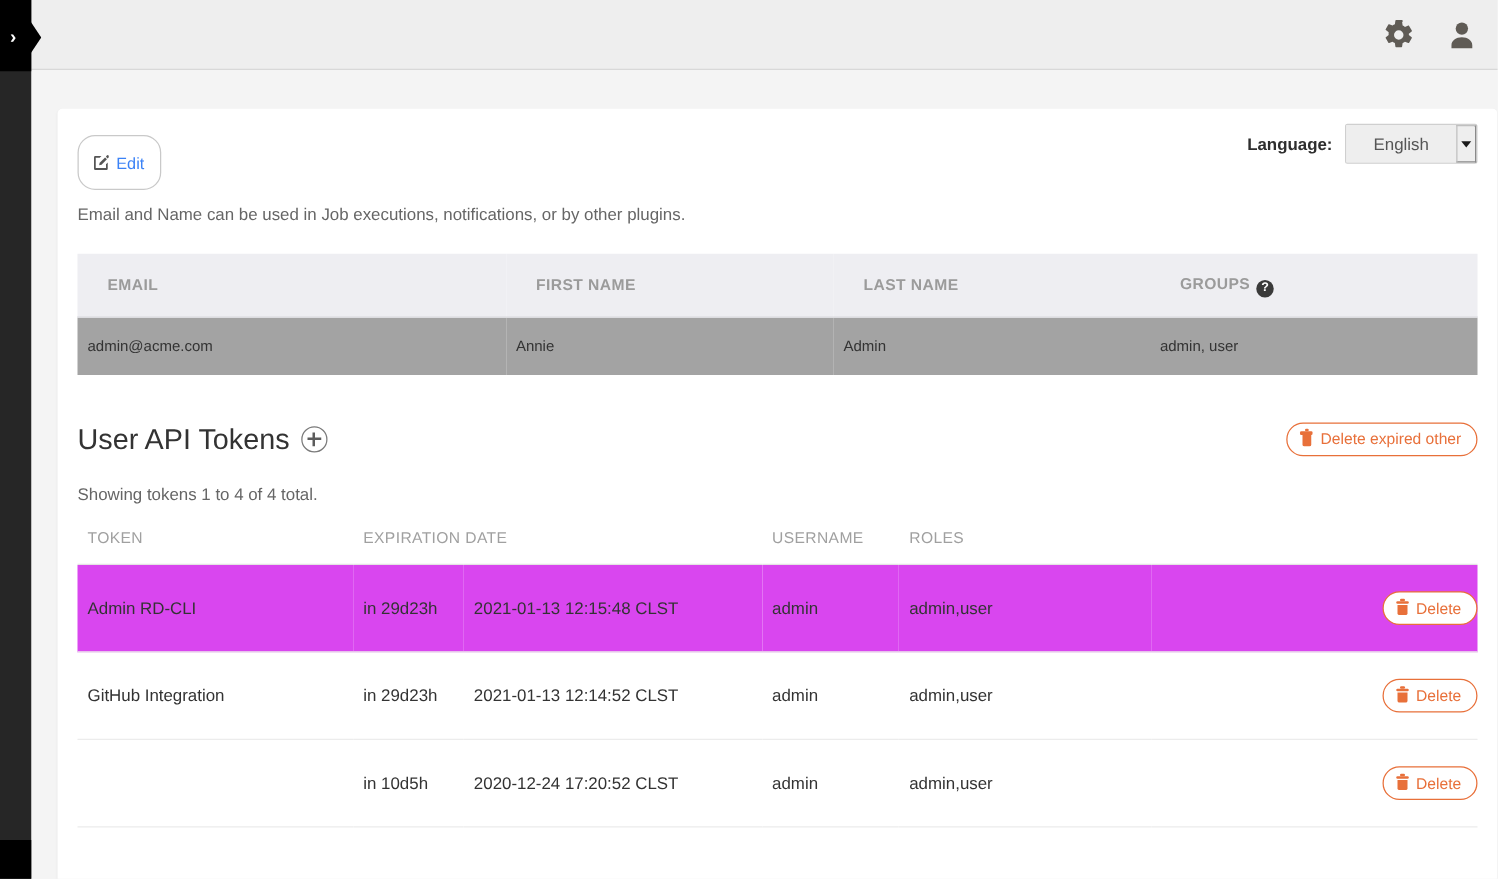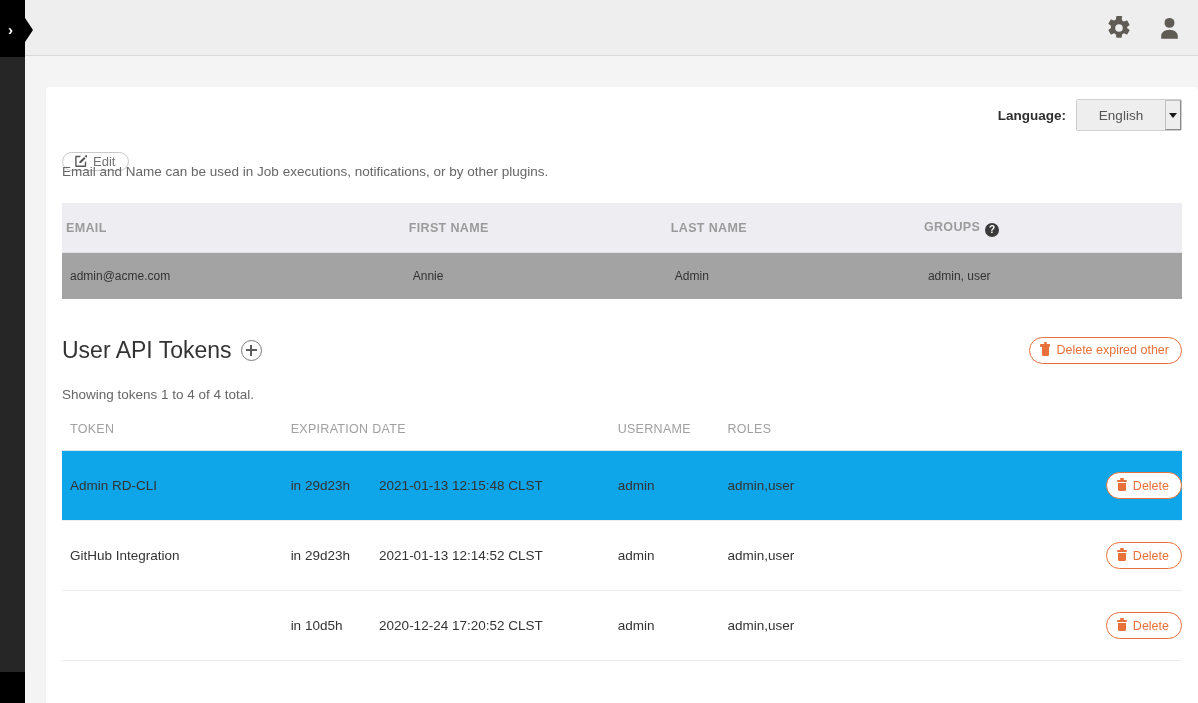--- a/index.html
+++ b/index.html
@@ -95,31 +95,30 @@
   }
 
   
   #card-top {
     position: relative;
     height: 76px;
   }
   #edit-button {
     position: absolute;
     left: 16px; top: 21px;
-    height: 19px;
+    height: 44px;
     padding: 0 13px 0 11px;
     display: inline-flex; align-items: center; gap: 6px;
     border: 1px solid #c9c9c9;
     border-radius: 14px;
     background: #ffffff;
-    color: #737373;
+    color: #3b82f6;
     font-size: 13px;
     cursor: pointer;
     white-space: nowrap;
-    margin-top: 44px;
   }
 
   #lang-wrap {
     position: absolute;
     right: 16px; top: 12px;
     display: flex; align-items: center; gap: 10px;
   }
   #lang-label {
     font-size: 13.5px;
     font-weight: bold;
@@ -175,21 +174,21 @@
     border-collapse: collapse;
     table-layout: fixed;
   }
   #profile-table th {
     background: #eeeef2;
     text-align: left;
     font-size: 12.5px;
     font-weight: bold;
     letter-spacing: 0.35px;
     color: #9b9b9b;
-    padding: 17px 0 17px 4px;
+    padding: 17px 0 17px 24px;
     border-bottom: 1px solid #e2e2e6;
     vertical-align: middle;
   }
   #profile-table td {
     font-size: 12px;
     color: #333333;
     padding: 16px 0 16px 8px;
     background: #a3a3a3;
     vertical-align: middle;
   }
@@ -284,21 +283,21 @@
     vertical-align: bottom;
     background: #ffffff;
   }
   #tokens-table td {
     font-size: 13.5px;
     color: #333333;
     padding: 21px 0 21px 8px;
     vertical-align: middle;
     border-bottom: 1px solid #ececec;
   }
-  #tokens-table tbody tr.stripe td { background: #0ea5e9; }
+  #tokens-table tbody tr.stripe td { background: #d946ef; }
   #tokens-table tbody tr.plain td  { background: #ffffff; }
   td.col-actions { text-align: right; padding-right: 12px; }
 
   .trash {
     display: inline-block;
     width: 10px; height: 12px;
     position: relative;
     flex: 0 0 auto;
   }
   .trash .lid {

